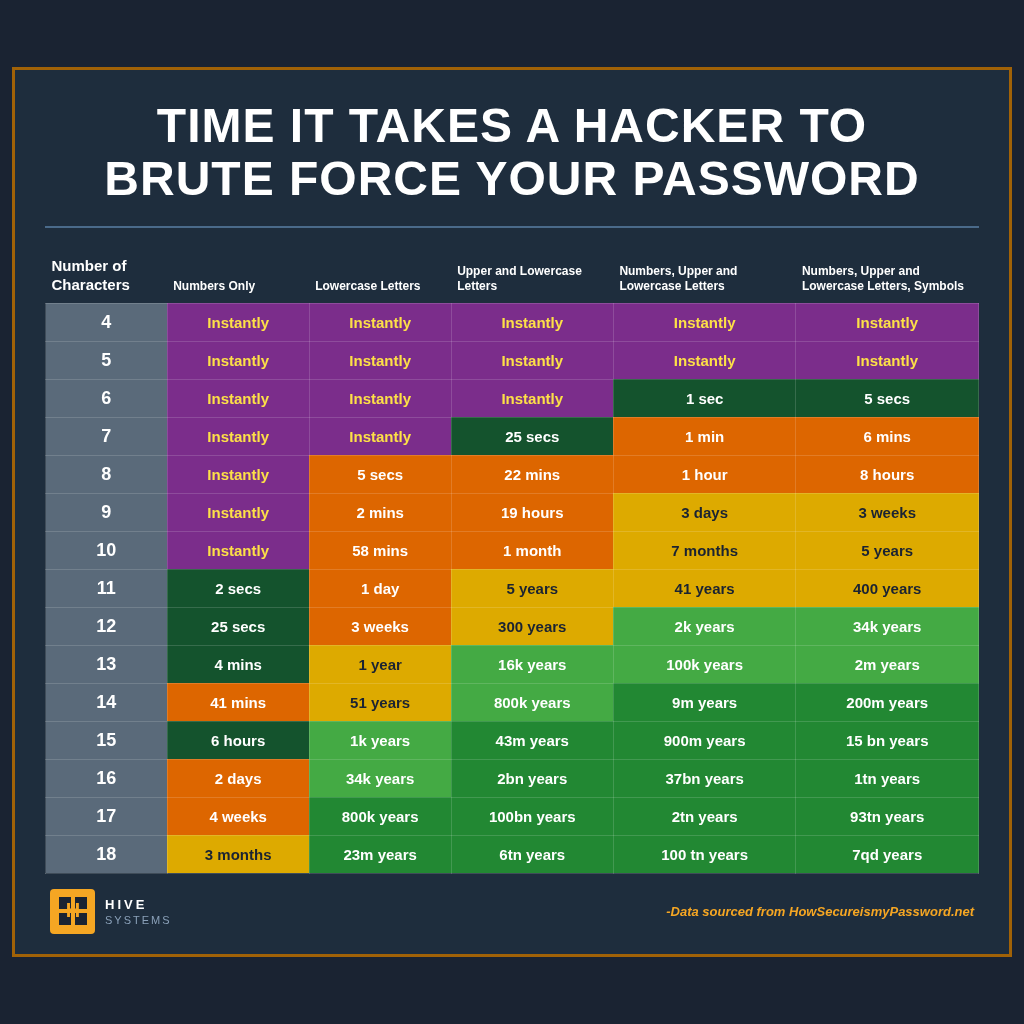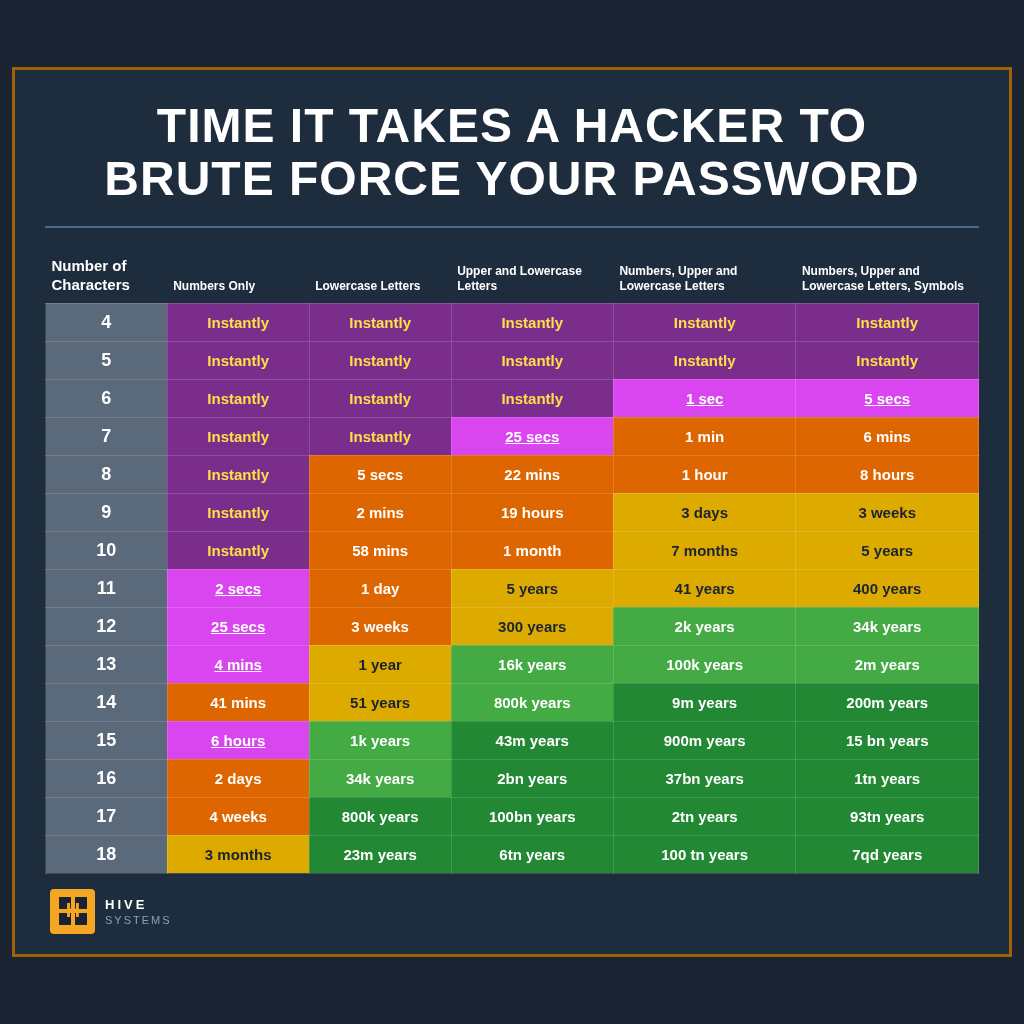--- a/index.html
+++ b/index.html
@@ -106,21 +106,21 @@
     }
     .data-source {
       color: #f5a623;
       font-size: 13px;
       font-style: italic;
       font-weight: bold;
     }
 
     
     .c-purple { background: #7b2d8b; color: #fde047; }
-    .c-red { background: #d946ef; color: white; text-decoration: underline; }
+    .c-red { background: #14532d; color: white; }
     .c-orange { background: #dd6600; color: white; }
     .c-yellow { background: #ddaa00; color: #1a2332; }
     .c-green { background: #228833; color: white; }
     .c-lightgreen { background: #44aa44; color: white; }
 
     
     
     
 
     
@@ -291,14 +291,15 @@
           <rect x="2" y="18" width="12" height="12" fill="#1a2332"></rect>
           <rect x="18" y="18" width="12" height="12" fill="#1a2332"></rect>
           <text x="16" y="22" font-size="20" font-weight="900" fill="#f5a623" text-anchor="middle" font-family="Arial">H</text>
         </svg>
       </div>
       <div>
         <div class="logo-text">HIVE</div>
         <div class="logo-sub">SYSTEMS</div>
       </div>
     </div>
+    <div class="data-source">-Data sourced from HowSecureismyPassword.net</div>
   </div>
 </div>
 
 </body></html>

